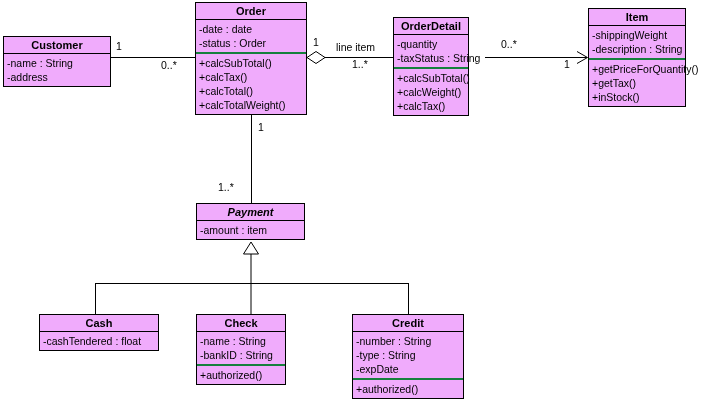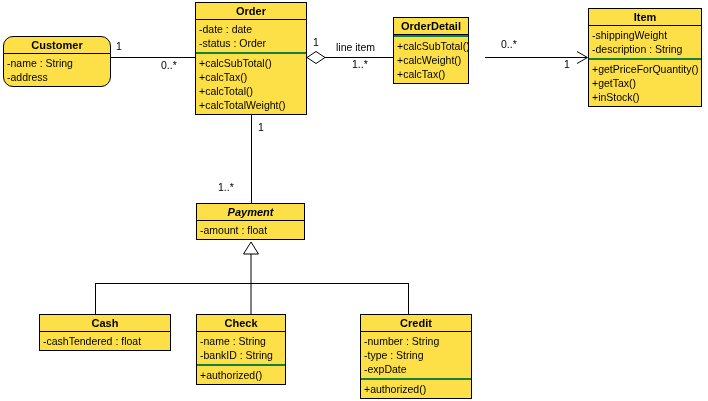--- a/index.html
+++ b/index.html
@@ -5,44 +5,44 @@
   html,body { margin:0; padding:0; }
   body { background:#ffffff; font-family:"Liberation Sans", sans-serif; }
   #canvas {
     position:relative; width:708px; height:401px; background:#ffffff; overflow:hidden;
   }
   #connectors {
     position:absolute; left:0; top:0; width:708px; height:401px; z-index:1;
   }
   .uml-class {
     position:absolute; z-index:2; box-sizing:border-box;
-    background:#fde047; border:1px solid #000000;
+    background:#f0abfc; border:1px solid #000000;
     font-size:10.5px; color:#000000;
   }
   .uml-title {
     font-size:11px; font-weight:bold; text-align:center;
     height:16px; line-height:16px; border-bottom:1px solid #000000;
     white-space:nowrap; overflow:hidden;
   }
   .uml-title.abstract { font-style:italic;text-align:center; }
   .compartment { padding:2px 0; }
   .compartment.methods { border-top:2px solid #15803d; }
   .uml-row { height:14px; line-height:14px; padding:0 3px; white-space:nowrap; }
   .mult-label {
     position:absolute; z-index:3; font-size:10.5px; color:#000000; white-space:nowrap;
   }
   
-  #box-customer    { left:3px;   top:36px;  width:108px;border-radius:10px; }
+  #box-customer    { left:3px;   top:36px;  width:108px; }
   #box-order       { left:195px; top:2px;   width:112px; }
   #box-orderdetail { left:393px; top:17px;   width:76px;  }
-  #box-item        { left:588px; top:8px;   width:114px; }
+  #box-item        { left:588px; top:8px;   width:98px; }
   #box-payment     { left:196px; top:203px; width:109px; }
-  #box-cash        { left:39px;  top:314px; width:132px; }
+  #box-cash        { left:39px;  top:314px; width:120px; }
   #box-check       { left:196px; top:314px; width:90px; }
-  #box-credit      { left:352px; top:314px; width:112px;margin-left:8px; }
+  #box-credit      { left:352px; top:314px; width:112px; }
   
   #lbl-co-src  { left:116px; top:40px;  }
   #lbl-co-tgt  { left:161px; top:59px;  }
   #lbl-od-src  { left:313px; top:36px;  }
   #lbl-od-name { left:336px; top:41px;  }
   #lbl-od-tgt  { left:352px; top:58px;  }
   #lbl-oi-src  { left:501px; top:38px;  }
   #lbl-oi-tgt  { left:564px; top:58px;  }
   #lbl-op-src  { left:258px; top:121px; }
   #lbl-op-tgt  { left:218px; top:181px; }
@@ -88,20 +88,24 @@
     <div class="compartment methods">
       <div class="uml-row">+calcSubTotal()</div>
       <div class="uml-row">+calcTax()</div>
       <div class="uml-row">+calcTotal()</div>
       <div class="uml-row">+calcTotalWeight()</div>
     </div>
   </div>
 
   <div class="uml-class" id="box-orderdetail">
     <div class="uml-title">OrderDetail</div>
+    <div class="compartment">
+      <div class="uml-row">-quantity</div>
+      <div class="uml-row">-taxStatus : String</div>
+    </div>
     <div class="compartment methods">
       <div class="uml-row">+calcSubTotal()</div>
       <div class="uml-row">+calcWeight()</div>
       <div class="uml-row">+calcTax()</div>
     </div>
   </div>
 
   <div class="uml-class" id="box-item">
     <div class="uml-title">Item</div>
     <div class="compartment">
@@ -111,21 +115,21 @@
     <div class="compartment methods">
       <div class="uml-row">+getPriceForQuantity()</div>
       <div class="uml-row">+getTax()</div>
       <div class="uml-row">+inStock()</div>
     </div>
   </div>
 
   <div class="uml-class" id="box-payment">
     <div class="uml-title abstract">Payment</div>
     <div class="compartment">
-      <div class="uml-row">-amount : float</div>
+      <div class="uml-row">-amount : item</div>
     </div>
   </div>
 
   <div class="uml-class" id="box-cash">
     <div class="uml-title">Cash</div>
     <div class="compartment">
       <div class="uml-row">-cashTendered : float</div>
     </div>
   </div>
 

